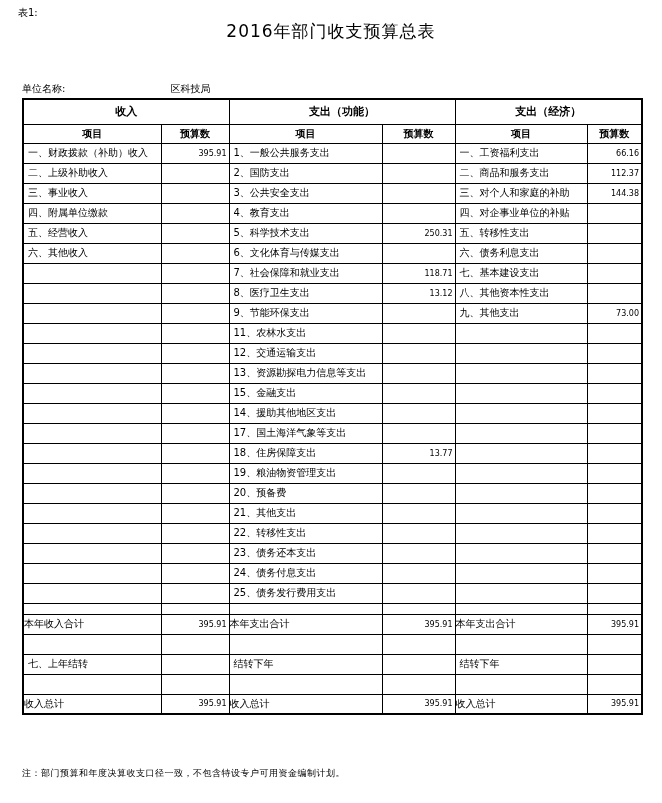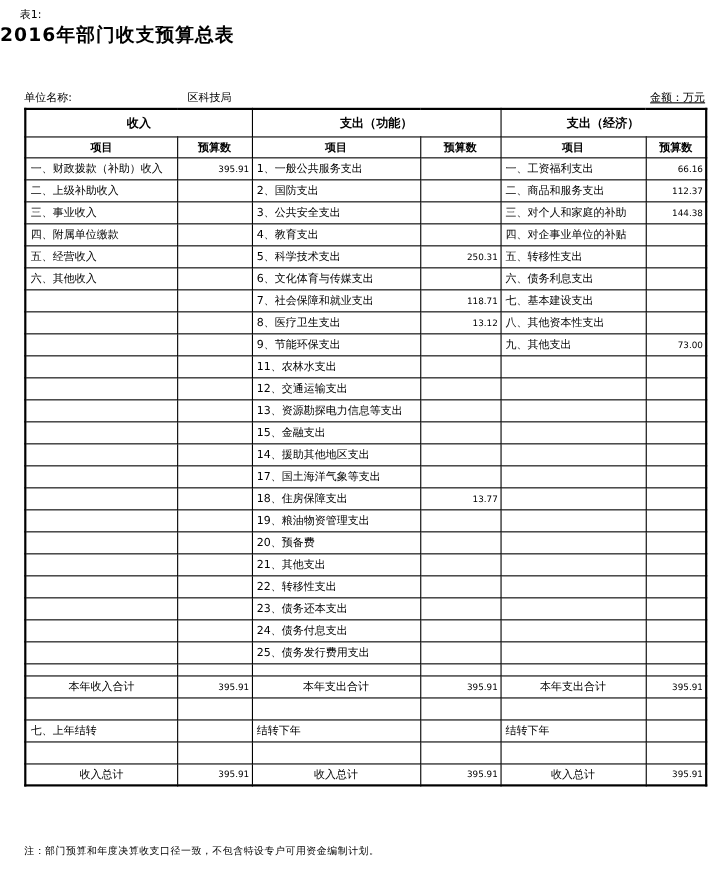--- a/index.html
+++ b/index.html
@@ -9,21 +9,21 @@
     font-family: "DejaVu Sans", sans-serif;
     color: #000;
     overflow: hidden;
   }
   .sheet-tag {
     position: absolute; left: 18px; top: 6px;
     font-size: 10px;
   }
   .page-title {
     position: absolute; left: 0; top: 20px; width: 662px;
-    text-align: left; font-size: 17px; font-weight: bold;
+    text-align: center; font-size: 17px; font-weight: normal;
     letter-spacing: 1px;
   }
   .content {
     position: absolute; left: 22px; top: 54px; width: 619px;
   }
   .unit-line {
     display: flex; align-items: flex-end;
     font-size: 10px; height: 14px; margin-bottom: 2px; margin-top: 28px;
   }
   .unit-label { flex: 0 0 auto; }
@@ -39,39 +39,38 @@
     vertical-align: middle;
   }
   th.section-th { height: 25px; font-size: 11px; font-weight: bold; text-align: center; }
   th.col-th { height: 19px; font-size: 10px; font-weight: bold; text-align: center; }
   tr.data-row td { height: 20px; }
   td.label-cell { font-size: 10px; text-align: left; padding-left: 4px; }
   td.value-cell { font-size: 8px; text-align: right; padding-right: 2px; }
   tr.spacer-row td { height: 20px; }
   tr.spacer-row.short td { height: 11px; }
   tr.summary-row td { height: 20px; }
-  tr.summary-row td.label-cell.center { text-align: center; padding-left: 0; }
+  tr.summary-row td.label-cell.center { text-align: left; padding-left: 0; }
   .footnote {
     position: absolute; left: 22px; top: 767px;
     font-size: 9px; letter-spacing: 0.5px;
   }
 </style>
 </head>
 <body>
 
 <div class="sheet-tag">表1:</div>
 
 <div class="page-title">2016年部门收支预算总表</div>
 
 <div class="content">
 
   <div class="unit-line">
     <span class="unit-label">单位名称:</span>
     <span class="unit-value">区科技局</span>
-    <span class="amount-label">金额：万元</span>
   </div>
 
   <table class="budget">
     <colgroup>
       <col style="width:138px">
         <col style="width:68px">
       <col style="width:153px">
         <col style="width:73px">
       <col style="width:132px">
         <col style="width:55px">

